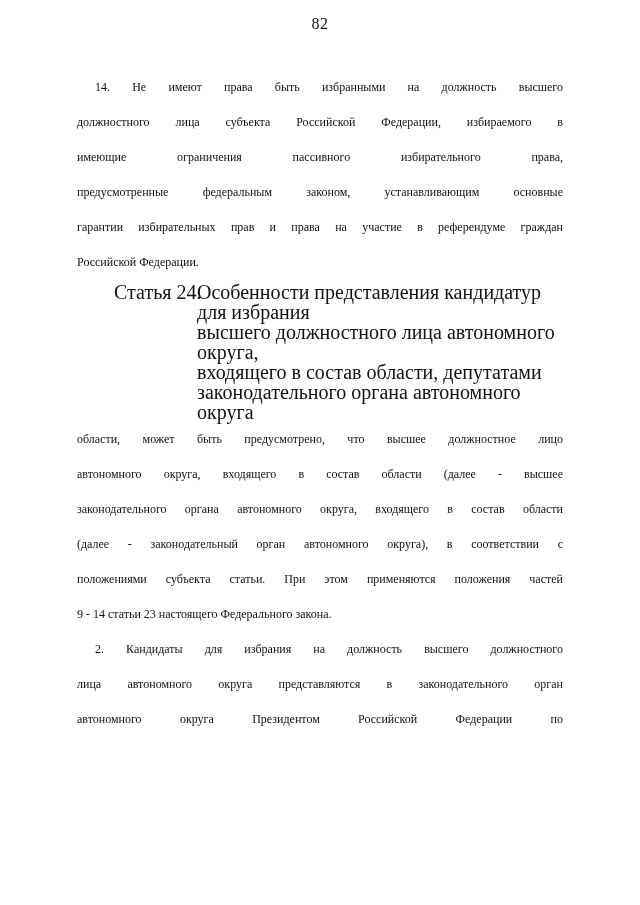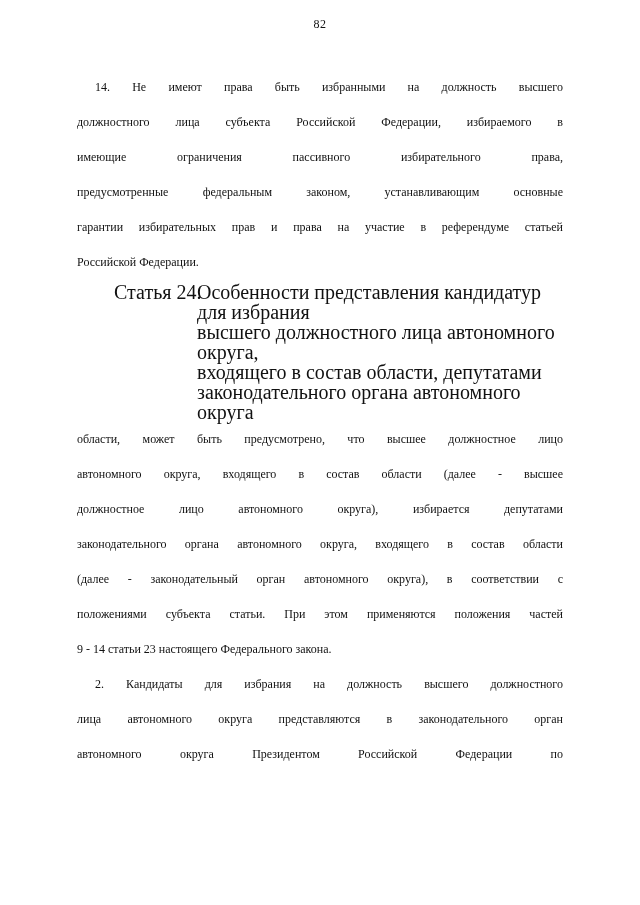--- a/index.html
+++ b/index.html
@@ -17,21 +17,21 @@
   .page {
     box-sizing: border-box;
     width: 640px;
     height: 905px;
     padding: 0 77px;
     background: #ffffff;
   }
   .page-number {
     margin-top: 14px;
     line-height: 20px;
-    font-size: 12px;
+    font-size: 16px;
     text-align: center;
     letter-spacing: 0.5px;
   }
   .para {
     font-size: 12px;
   }
   .para .line {
     line-height: 35px;
     white-space: normal;
   }
@@ -81,38 +81,37 @@
 
 <div class="page">
 
   <div class="page-number">82</div>
 
   <div class="para para-14">
       <div class="line just first">14. Не  имеют  права  быть  избранными  на  должность  высшего</div>
       <div class="line just">должностного лица субъекта Российской Федерации, избираемого в</div>
       <div class="line just">имеющие ограничения пассивного избирательного права,</div>
       <div class="line just">предусмотренные федеральным законом, устанавливающим основные</div>
-      <div class="line just">гарантии избирательных прав и права на участие в референдуме статьей</div>
+      <div class="line just">гарантии избирательных прав и права на участие в референдуме граждан</div>
       <div class="line just final">Российской Федерации.</div>
     </div>
 
   <div class="article-heading">
     <span class="article-label">Статья 24.</span>
     <div class="article-title">
         <div class="line">Особенности представления кандидатур для избрания</div>
         <div class="line">высшего должностного лица автономного округа,</div>
         <div class="line">входящего в состав области, депутатами</div>
         <div class="line">законодательного органа автономного округа</div>
       </div>
   </div>
 
   <div class="para para-1">
       <div class="line just">области, может быть предусмотрено, что высшее должностное лицо</div>
       <div class="line just">автономного округа, входящего в состав области (далее - высшее</div>
-      <div class="line just">должностное лицо автономного округа), избирается депутатами</div>
       <div class="line just">законодательного органа автономного округа, входящего в состав области</div>
       <div class="line just">(далее - законодательный орган автономного округа), в соответствии с</div>
       <div class="line just">положениями субъекта статьи. При этом применяются положения частей</div>
       <div class="line just final">9 - 14 статьи 23 настоящего Федерального закона.</div>
     </div>
 
   <div class="para para-2">
       <div class="line just first">2. Кандидаты  для  избрания  на  должность  высшего  должностного</div>
       <div class="line just">лица автономного округа представляются в законодательного орган</div>
       <div class="line just">автономного округа Президентом Российской Федерации по</div>

